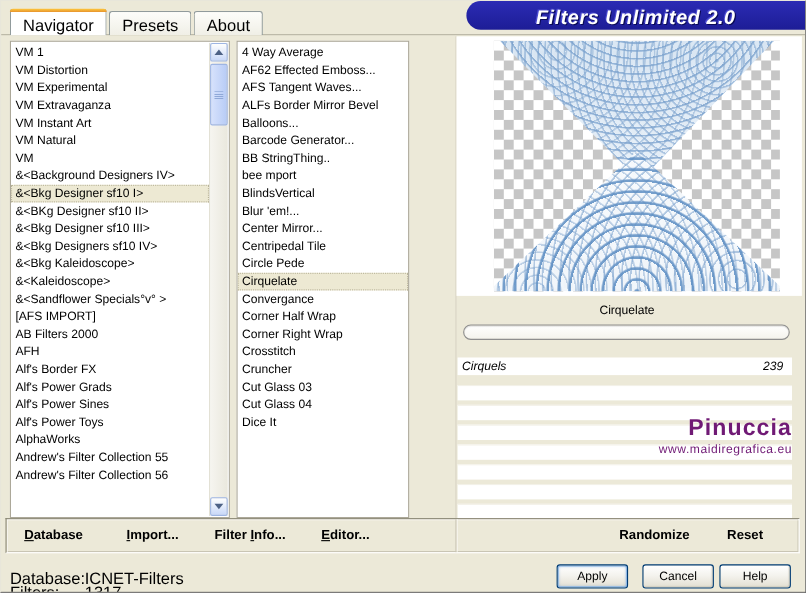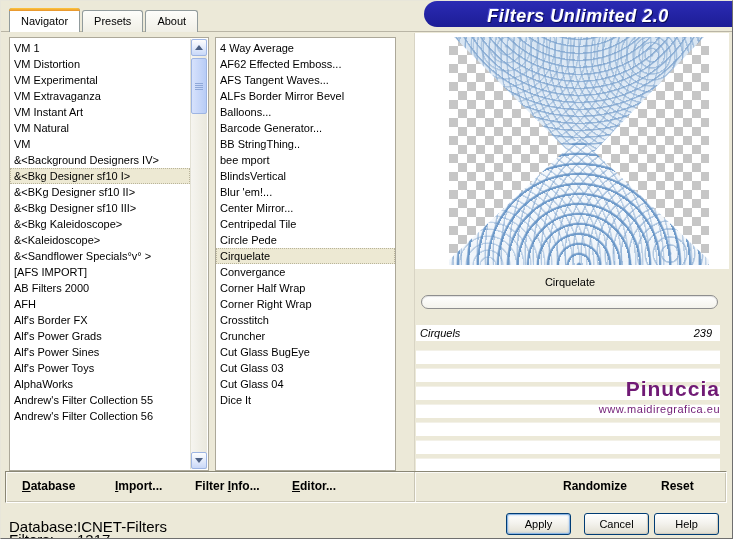--- a/index.html
+++ b/index.html
@@ -9,21 +9,21 @@
     border-right:1px solid #6f6f6f;border-bottom:1px solid #6f6f6f;
     border-left:1px solid #e8e6da;border-top:1px solid #e8e6da;
   }
   
   .header{position:absolute;top:0;left:0;right:0;height:31px;border-bottom:1px solid #b9b5a5;}
   .tabs{position:absolute;left:8px;bottom:-1px;display:flex;align-items:flex-end;}
   .tab{
     position:relative;height:22px;padding:4px 11px 3px;margin-right:2px;
     background:linear-gradient(#fdfdfa,#f0efe6);
     border:1px solid #919B9C;border-bottom:none;border-radius:3px 3px 0 0;
-    font-size:11px;color:#000;cursor:default;
+    font-size:15px;color:#000;cursor:default;
   }
   .tab.selected{
     height:24px;background:#ffffff;z-index:2;padding-top:6px;
   }
   .tab.selected::before{
     content:"";position:absolute;top:-1px;left:-1px;right:-1px;height:3px;
     background:linear-gradient(#ffc73c,#e5912d);border-radius:3px 3px 0 0;
   }
   .banner{
     position:absolute;top:0;right:0;width:308px;height:26px;
@@ -34,21 +34,21 @@
   .banner .title{
     color:#fff;font-size:18px;font-weight:bold;font-style:italic;letter-spacing:.5px;
     text-shadow:1px 1px 0 #0a0a55, -1px -1px 0 #4a4ad0;
   }
   
   .listbox{
     position:absolute;top:36px;height:434px;background:#fff;
     border:1px solid #ACA899;overflow:hidden;padding-top:2px;
   }
   .listbox.left{left:8px;width:200px;}
-  .listbox.mid{left:214px;width:181px;}
+  .listbox.mid{left:214px;width:157px;}
   .list-item{
     font-size:11px;line-height:16px;padding:0 2px 0 4px;white-space:nowrap;cursor:default;color:#000;
   }
   .list-item.selected{background:#EDE9D3;outline:1px dotted #b9b49a;outline-offset:-1px;}
   .listbox.left .list-item{margin-right:18px;}
   
   .scrollbar{
     position:absolute;top:1px;bottom:1px;right:1px;width:17px;
     background:linear-gradient(90deg,#f6f5f0,#eae8dd);
     border-left:1px solid #e3e1d5;
@@ -216,20 +216,21 @@
       <div class="list-item">VM</div>
 
       <div class="list-item">&amp;&lt;Background Designers IV&gt;</div>
 
       <div class="list-item selected">&amp;&lt;Bkg Designer sf10 I&gt;</div>
 
       <div class="list-item">&amp;&lt;BKg Designer sf10 II&gt;</div>
 
       <div class="list-item">&amp;&lt;Bkg Designer sf10 III&gt;</div>
 
+      <div class="list-item">&amp;&lt;Bkg Designers sf10 IV&gt;</div>
 
       <div class="list-item">&amp;&lt;Bkg Kaleidoscope&gt;</div>
 
       <div class="list-item">&amp;&lt;Kaleidoscope&gt;</div>
 
       <div class="list-item">&amp;&lt;Sandflower Specials°v° &gt;</div>
 
 
       <div class="list-item">[AFS IMPORT]</div>
 
@@ -285,21 +286,20 @@
       <div class="list-item">Convergance</div>
 
       <div class="list-item">Corner Half Wrap</div>
 
       <div class="list-item">Corner Right Wrap</div>
 
       <div class="list-item">Crosstitch</div>
 
       <div class="list-item">Cruncher</div>
 
-      <div class="list-item">Cut Glass  BugEye</div>
 
       <div class="list-item">Cut Glass 03</div>
 
       <div class="list-item">Cut Glass 04</div>
 
       <div class="list-item">Dice It</div>
     </div>
 
   <div class="right-panel">
     <div class="preview-frame">

